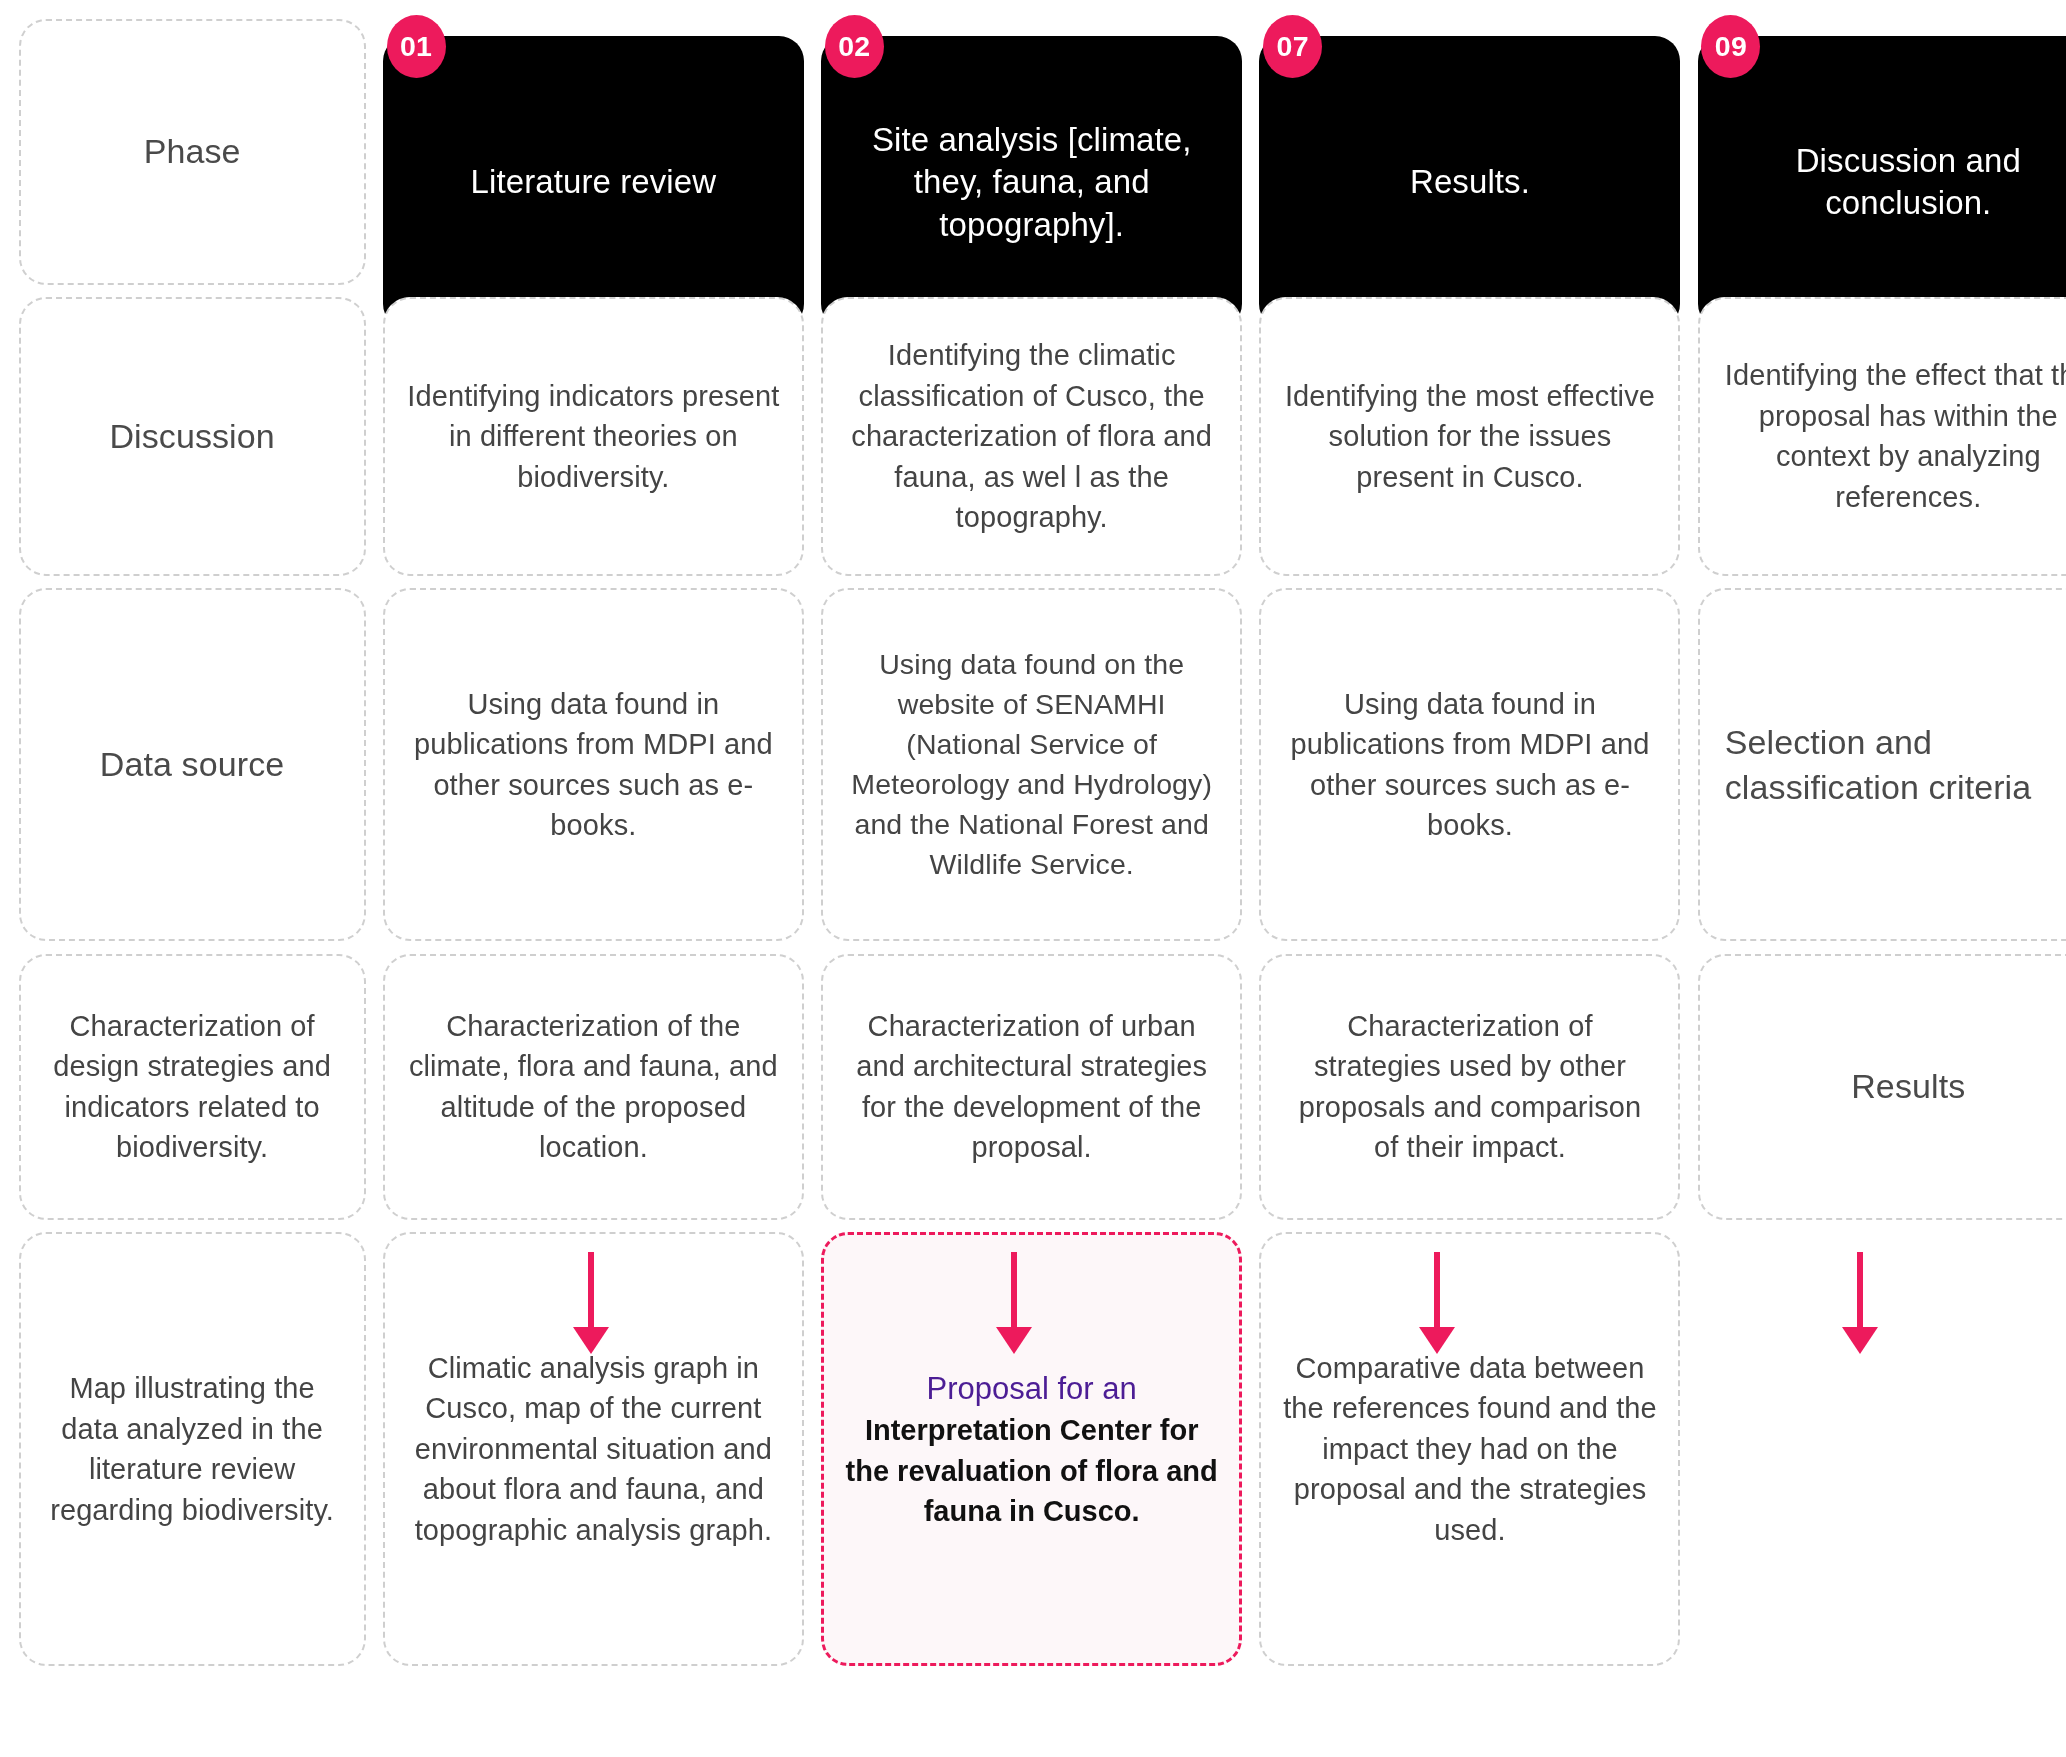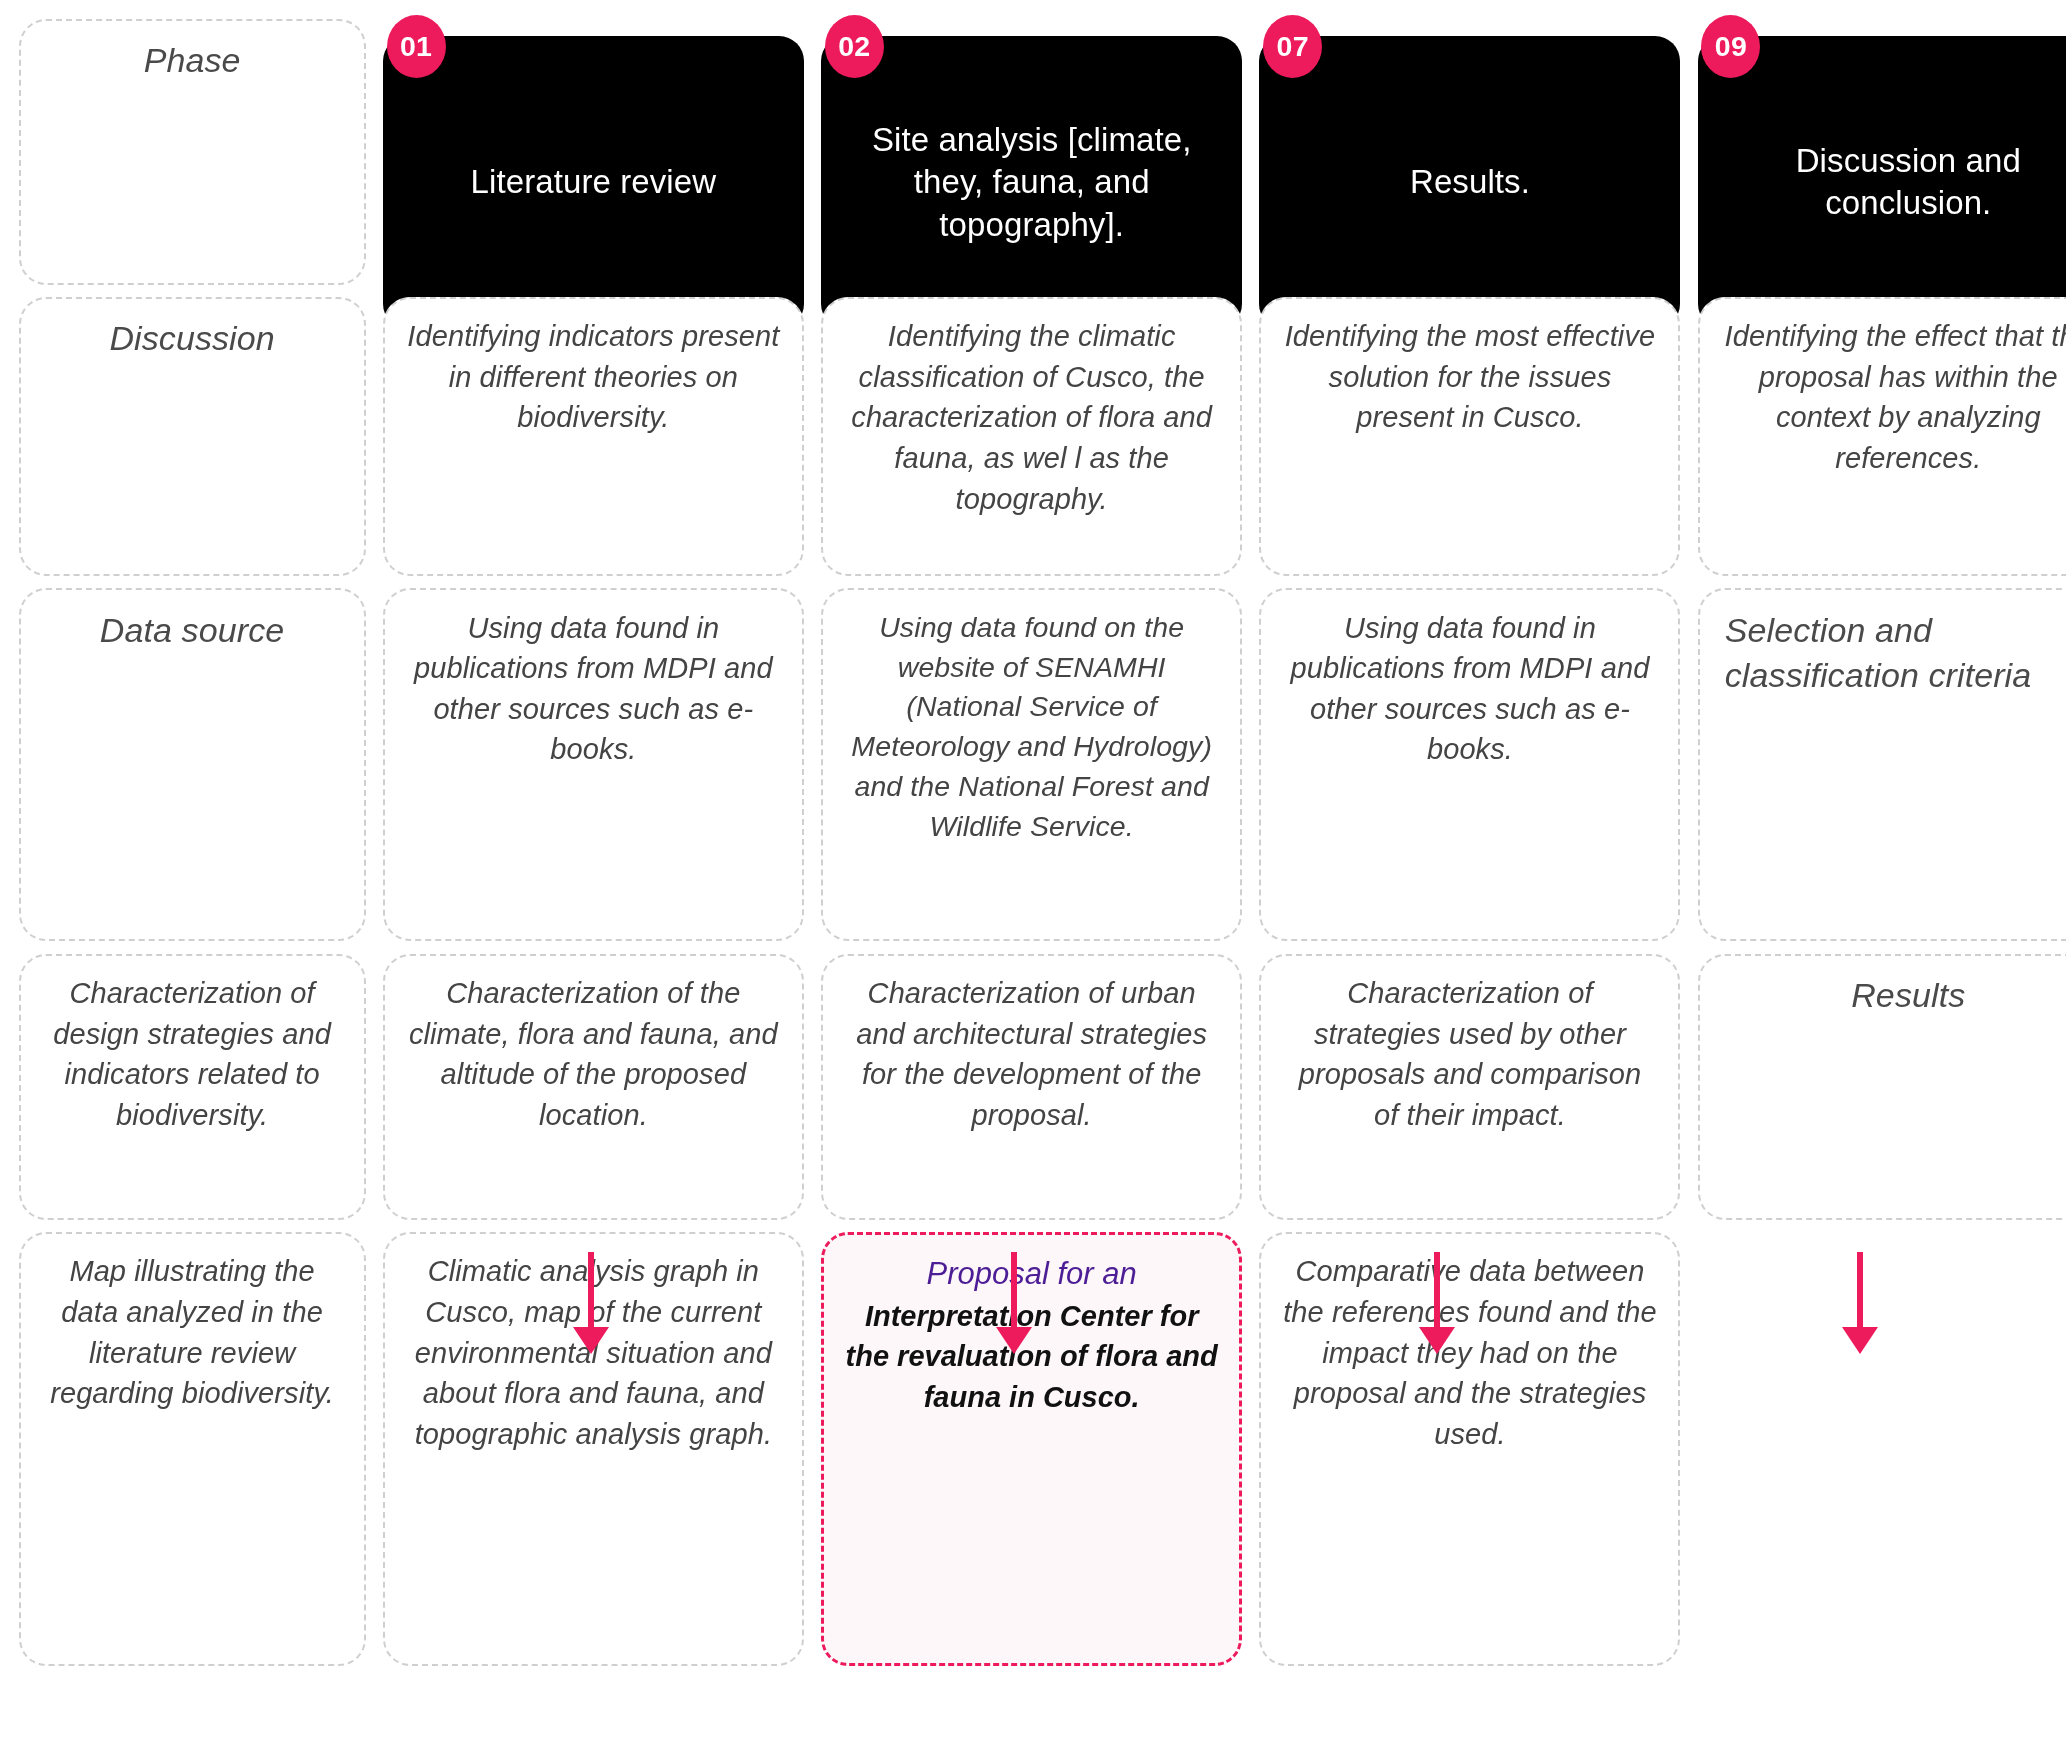--- a/index.html
+++ b/index.html
@@ -27,24 +27,23 @@
   }
 
   
   .cell{
     position:relative;
     box-sizing:border-box;
     border:2.5px dashed #cfcfcf;
     border-radius:27px;
     background:#ffffff;
     display:flex;
-    align-items:flex-start;
+    align-items:center;
     justify-content:center;
     padding:17.3px 21px;
-    font-style:italic;
   }
 
   
   .rowlabel{
     font-size:34px;
     color:#4a4a4a;
     line-height:1.32;
     text-align:center;
     letter-spacing:0.1px;
   }

